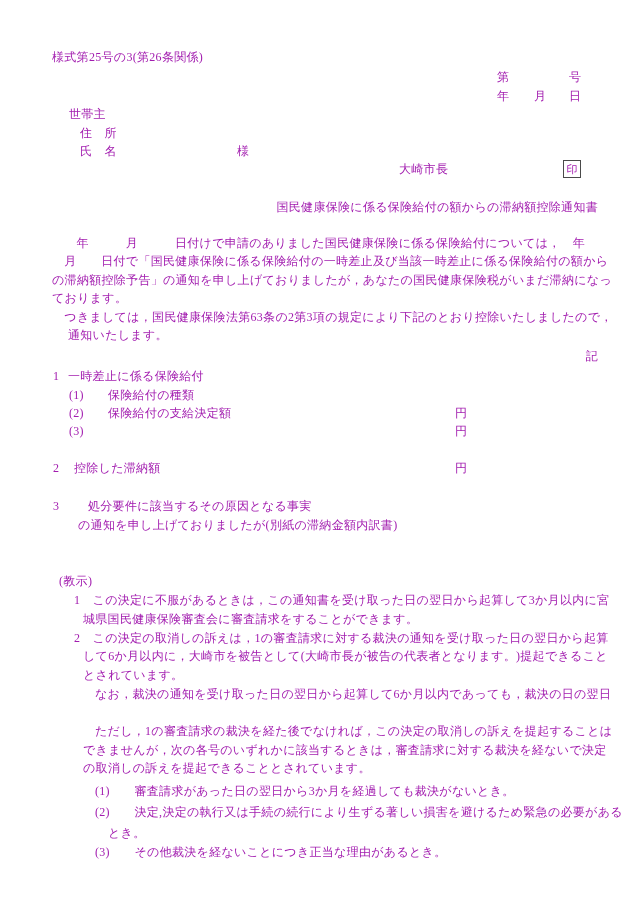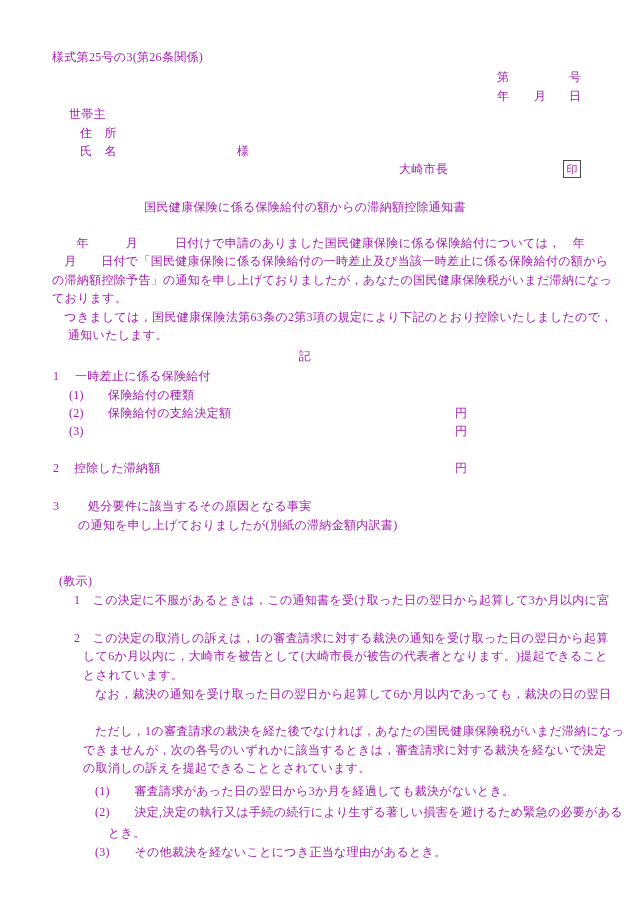--- a/index.html
+++ b/index.html
@@ -16,21 +16,21 @@
     margin-left: 12px;
   }
   .ln {
     position: absolute;
     white-space: pre;
     line-height: 15px;
   }
   .centered {
     left: 0;
     width: 586px;
-    text-align: center;
+    text-align: right;
   }
   .seal-box {
     position: absolute;
     left: 551px;
     top: 160px;
     width: 16px;
     height: 16px;
     border: 1px solid #4a4a4a;
     text-align: center;
     line-height: 16px;
@@ -66,21 +66,21 @@
   <div class="ln" style="left:40px; top:236px">　　年　　　月　　　日付けで申請のありました国民健康保険に係る保険給付については，　年</div>
   <div class="ln" style="left:40px; top:254px">　月　　日付で「国民健康保険に係る保険給付の一時差止及び当該一時差止に係る保険給付の額から</div>
   <div class="ln" style="left:40px; top:273px">の滞納額控除予告」の通知を申し上げておりましたが，あなたの国民健康保険税がいまだ滞納になっ</div>
   <div class="ln" style="left:40px; top:291px">ております。</div>
   <div class="ln" style="left:40px; top:310px">　つきましては，国民健康保険法第63条の2第3項の規定により下記のとおり控除いたしましたので，</div>
   <div class="ln" style="left:56px; top:328px">通知いたします。</div>
 
   <div class="ln centered" style="top:349px">記</div>
 
   <div class="ln" style="left:41px; top:369px">1</div>
-  <div class="ln" style="left:63px; top:369px">一時差止に係る保険給付</div>
+  <div class="ln" style="left:56px; top:369px">一時差止に係る保険給付</div>
 
   <div class="ln" style="left:57px; top:388px">(1)</div>
   <div class="ln" style="left:96px; top:388px">保険給付の種類</div>
 
   <div class="ln" style="left:57px; top:406px">(2)</div>
   <div class="ln" style="left:96px; top:406px">保険給付の支給決定額</div>
   <div class="ln" style="left:443px; top:406px">円</div>
 
   <div class="ln" style="left:57px; top:424px">(3)</div>
   <div class="ln" style="left:443px; top:424px">円</div>
@@ -88,25 +88,26 @@
   <div class="ln" style="left:41px; top:461px">2</div>
   <div class="ln" style="left:62px; top:461px">控除した滞納額</div>
   <div class="ln" style="left:443px; top:461px">円</div>
 
   <div class="ln" style="left:41px; top:499px">3</div>
   <div class="ln" style="left:76px; top:499px">処分要件に該当するその原因となる事実</div>
   <div class="ln" style="left:66px; top:518px">の通知を申し上げておりましたが(別紙の滞納金額内訳書)</div>
 
   <div class="ln" style="left:47px; top:574px">(教示)</div>
   <div class="ln" style="left:62px; top:593px">1　この決定に不服があるときは，この通知書を受け取った日の翌日から起算して3か月以内に宮</div>
+  <div class="ln" style="left:71px; top:612px">城県国民健康保険審査会に審査請求をすることができます。</div>
   <div class="ln" style="left:62px; top:631px">2　この決定の取消しの訴えは，1の審査請求に対する裁決の通知を受け取った日の翌日から起算</div>
   <div class="ln" style="left:71px; top:649px">して6か月以内に，大崎市を被告として(大崎市長が被告の代表者となります。)提起できること</div>
   <div class="ln" style="left:71px; top:668px">とされています。</div>
   <div class="ln" style="left:83px; top:687px">なお，裁決の通知を受け取った日の翌日から起算して6か月以内であっても，裁決の日の翌日</div>
-  <div class="ln" style="left:83px; top:724px">ただし，1の審査請求の裁決を経た後でなければ，あなたの国民健康保険税がいまだ滞納になっ</div>
+  <div class="ln" style="left:83px; top:724px">ただし，1の審査請求の裁決を経た後でなければ，この決定の取消しの訴えを提起することは</div>
   <div class="ln" style="left:71px; top:761px">の取消しの訴えを提起できることとされています。</div>
   <div class="ln" style="left:71px; top:743px">できませんが，次の各号のいずれかに該当するときは，審査請求に対する裁決を経ないで決定</div>
   <div class="ln" style="left:83px; top:784px">(1)　　審査請求があった日の翌日から3か月を経過しても裁決がないとき。</div>
   <div class="ln" style="left:83px; top:805px">(2)　　決定,決定の執行又は手続の続行により生ずる著しい損害を避けるため緊急の必要がある</div>
   <div class="ln" style="left:96px; top:826px">とき。</div>
   <div class="ln" style="left:83px; top:845px">(3)　　その他裁決を経ないことにつき正当な理由があるとき。</div>
 
 </div>
 
 </body></html>

